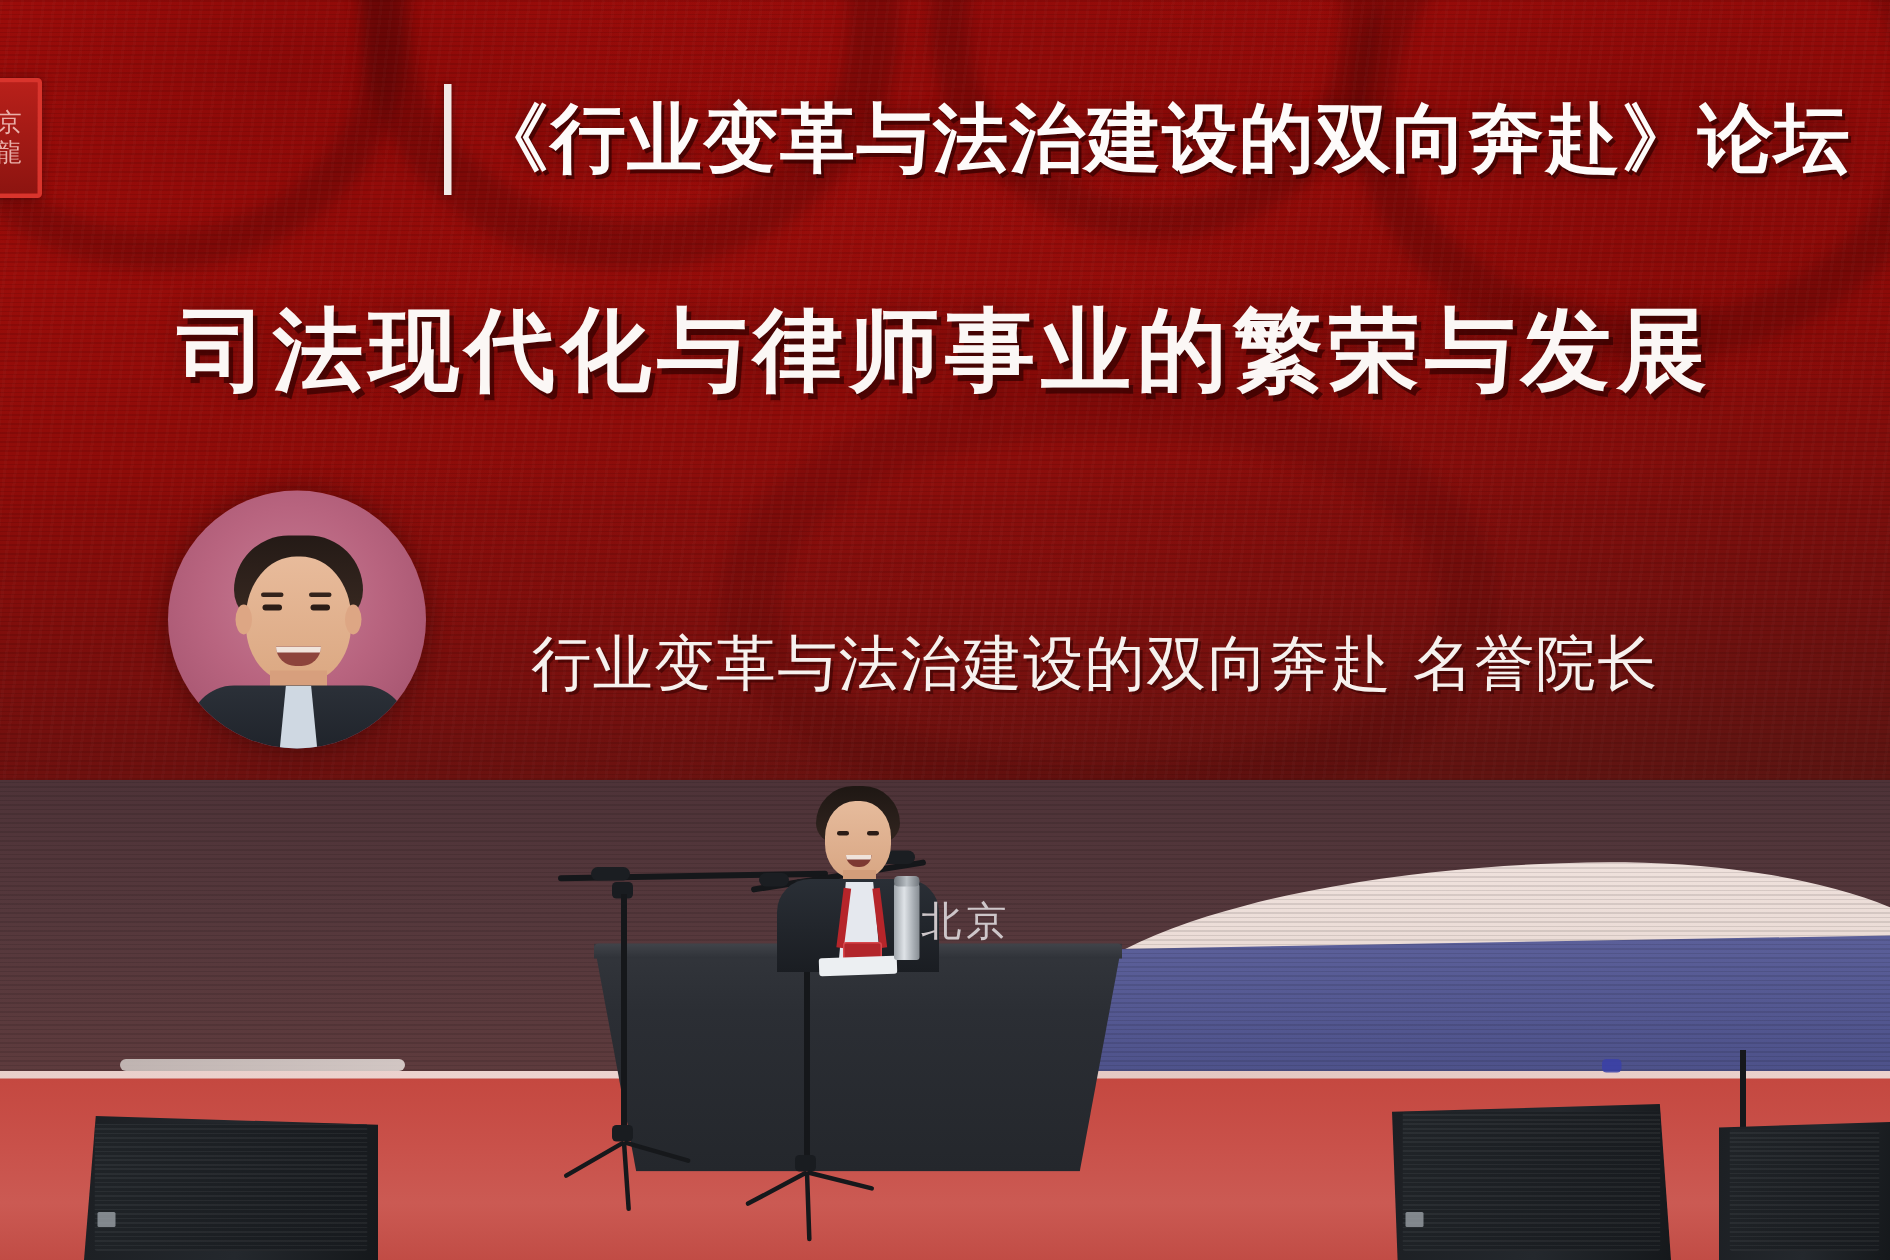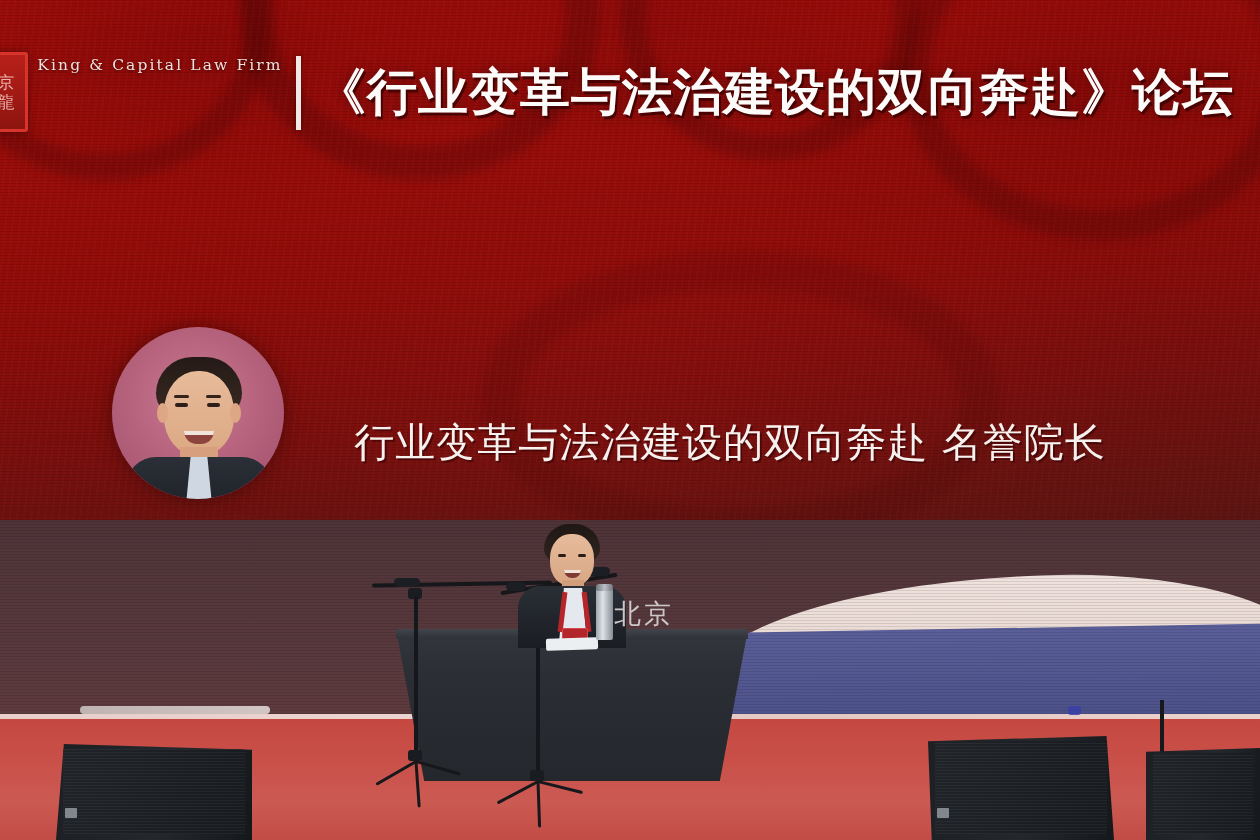--- a/index.html
+++ b/index.html
@@ -234,28 +234,28 @@
   </div>
 
   <div class="header">
 
     <div class="seal">
       <span class="seal-glyph">京</span>
       <span class="seal-glyph">龍</span>
     </div>
 
     <div class="logo-block">
-      <div class="logo-en">King &amp; Capital Law Firm</div>
     </div>
 
     <div class="divider"></div>
 
     <div class="forum-title">《行业变革与法治建设的双向奔赴》论坛</div>
   </div>
 
+  <div class="headline">司法现代化与律师事业的繁荣与发展</div>
 
   <div class="portrait">
     <div class="p-hair"></div>
     <div class="p-face"></div>
     <div class="p-ear l"></div>
     <div class="p-ear r"></div>
     <div class="p-brow l"></div>
     <div class="p-brow r"></div>
     <div class="p-eye l"></div>
     <div class="p-eye r"></div>

